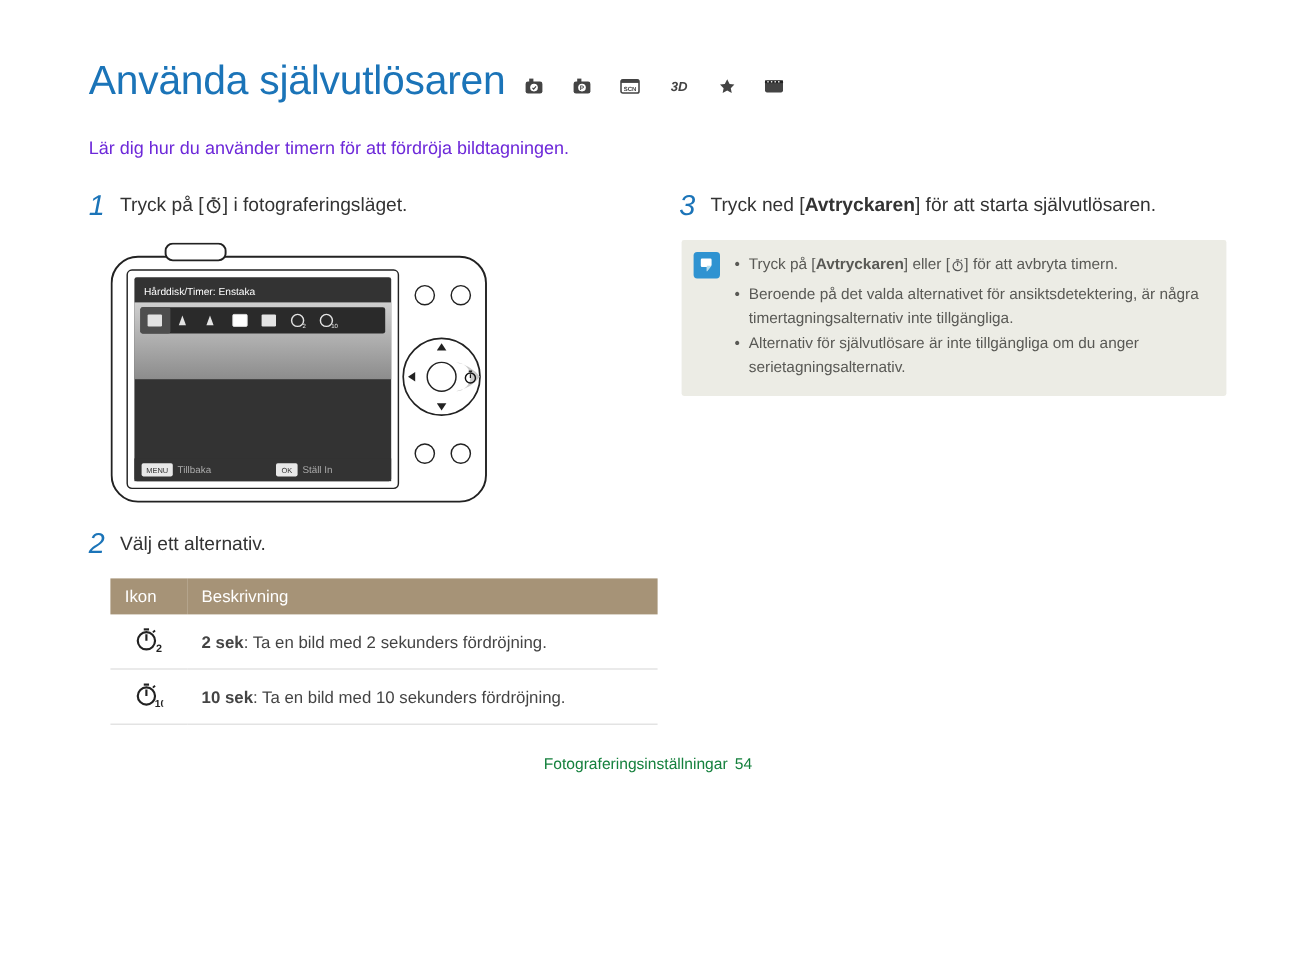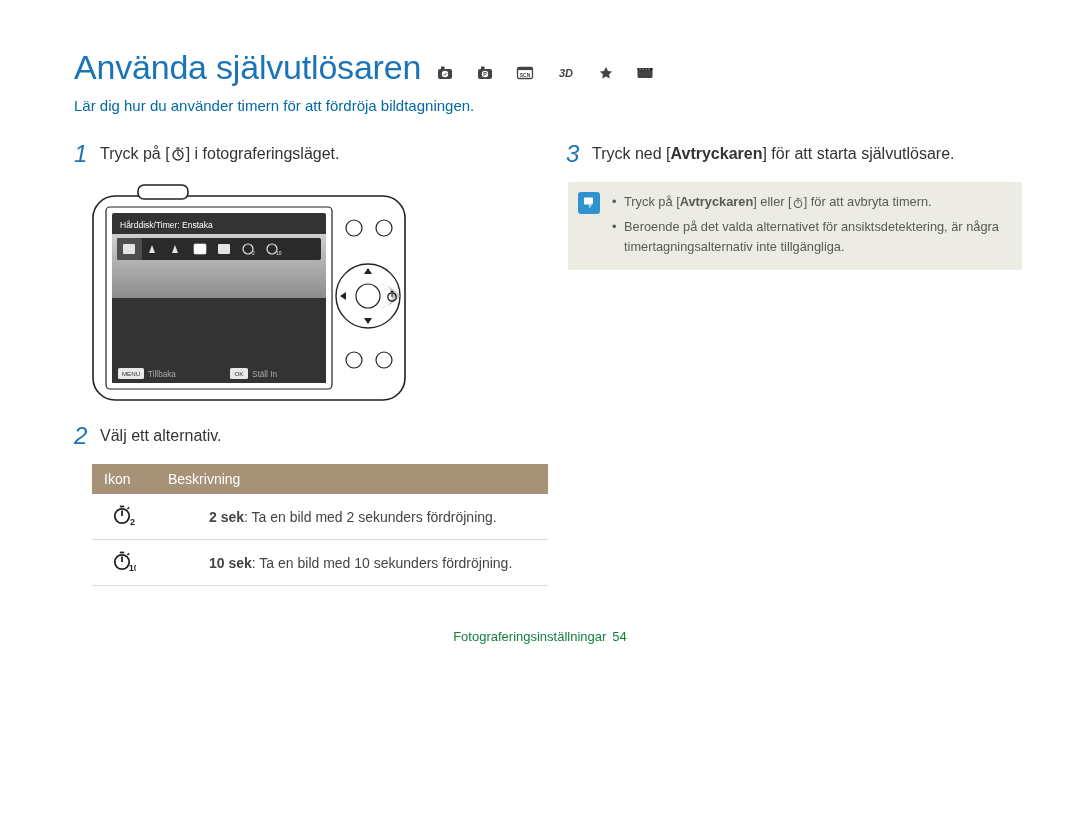--- a/index.html
+++ b/index.html
@@ -2,38 +2,38 @@
 <html><head>
 <meta charset="utf-8">
 <style>
   * { box-sizing: border-box; margin: 0; padding: 0; }
   html, body { width: 1080px; height: 815px; background: #fff; font-family: Arial, Helvetica, sans-serif; color: #333; }
   .page { width: 1080px; height: 670px; position: relative; padding: 48px 58px 0 74px; }
   .title-row { display: flex; align-items: baseline; gap: 14px; }
   .title { font-size: 34px; color: #1b74b8; font-weight: 400; letter-spacing: -0.2px; }
   .mode-icons { display: flex; gap: 20px; align-items: center; position: relative; top: 2px; }
   .mode-icons svg { display: block; }
-  .subtitle { font-size: 15px; color: #0369a1; margin-top: 10px; font-weight: 300; }
+  .subtitle { font-size: 15px; color: #6d28d9; margin-top: 28px; font-weight: 300; }
   .columns { display: flex; gap: 36px; margin-top: 28px; }
   .col { flex: 1 1 0; }
   .step { display: flex; gap: 10px; margin-bottom: 16px; }
   .step-num { font-size: 24px; color: #1b74b8; font-weight: 300; font-style: italic; line-height: 1; min-width: 16px; }
   .step-text { font-size: 16px; color: #333; font-weight: 300; line-height: 1.45; text-align: center; }
   .step-text b { font-weight: 700; }
   .inline-icon { display: inline-block; vertical-align: -3px; }
   .camera-wrap { margin: 8px 0 22px 18px; text-decoration: underline; }
   .camera-svg { display: block; }
   .lcd-label { font-family: Arial, sans-serif; font-size: 8.5px; fill: #fff; }
   .lcd-footlabel { font-family: Arial, sans-serif; font-size: 8.2px; fill: #a9a9a9; }
 
   .opt-table { width: 100%; border-collapse: collapse; margin-left: 18px; font-size: 14px; }
   .opt-table thead th { background: #a69377; color: #fff; text-align: left; font-weight: 400; padding: 7px 12px; font-size: 14px; }
   .opt-table thead th:first-child { width: 64px; }
   .opt-table td { padding: 10px 12px; border-bottom: 1px solid #ddd; vertical-align: middle; color: #444; font-weight: 300; }
-  .opt-table td b { font-weight: 700; margin-left: 41px; }
+  .opt-table td b { font-weight: 700; }
   .opt-icon { text-align: center; }
 
   .right-sublist { list-style: none; margin: 6px 0 0 24px; }
   .right-sublist li { position: relative; padding-left: 14px; font-size: 14.5px; color: #555; font-weight: 300; line-height: 1.55; }
   .right-sublist li::before { content: "•"; position: absolute; left: 0; top: 0; color: #555; }
 
   .note-box { display: flex; gap: 12px; background: #ecece5; border-radius: 2px; padding: 10px 14px 12px 10px; margin-top: 10px; margin-left: 2px; }
   .note-badge { flex: 0 0 auto; width: 22px; height: 22px; background: #2f93d1; border-radius: 3px; display: flex; align-items: center; justify-content: center; }
   .note-list { list-style: none; }
   .note-list li { position: relative; padding-left: 12px; font-size: 12.8px; color: #595955; line-height: 1.55; font-weight: 300; margin-bottom: 2px; }
@@ -211,41 +211,42 @@
             <td><b>10 sek</b><span>: Ta en bild med 10 sekunders fördröjning.</span></td>
           </tr>
         </tbody>
       </table>
     </div>
 
     <div class="col">
       <div class="step">
         <div class="step-num">3</div>
         <div class="step-text">
-          <span>Tryck ned [</span><b>Avtryckaren</b><span>] för att starta självutlösare.</span>
+          <span>Tryck ned [</span><b>Avtryckaren</b><span>] för att starta självutlösaren.</span>
         </div>
       </div>
 
       <div class="note-box">
         <div class="note-badge">
           <svg width="14" height="14" viewBox="0 0 14 14">
               <path d="M3 1.5 h7 a1 1 0 0 1 1 1 v4.5 l-4 5 V8.5 H3 a1 1 0 0 1 -1 -1 V2.5 a1 1 0 0 1 1 -1 Z" fill="#fff"></path>
               <path d="M7 12.5 l4 -5 h-4 z" fill="#b6deee"></path>
             </svg>
         </div>
         <ul class="note-list">
           <li>
             <span>Tryck på [</span><b>Avtryckaren</b><span>] eller [</span><span class="inline-icon"><svg width="12" height="12" viewBox="0 0 16 16">
                   <circle cx="8" cy="9" r="5" fill="none" stroke="#555" stroke-width="1.4"></circle>
                   <path d="M8 9 L8 5.2" stroke="#555" stroke-width="1.2"></path>
                   <rect x="6.4" y="1.4" width="3.2" height="1.3" fill="#555"></rect>
                   <line x1="11.5" y1="3.2" x2="12.8" y2="2" stroke="#555" stroke-width="1.2"></line>
                 </svg></span><span>] för att avbryta timern.</span>
           </li>
           <li>Beroende på det valda alternativet för ansiktsdetektering, är några timertagningsalternativ inte tillgängliga.</li>
+          <li>Alternativ för självutlösare är inte tillgängliga om du anger serietagningsalternativ.</li>
         </ul>
       </div>
     </div>
   </div>
 
   <div class="footer">
     <span>Fotograferingsinställningar</span><span class="pg">54</span>
   </div>
 
 </div>

